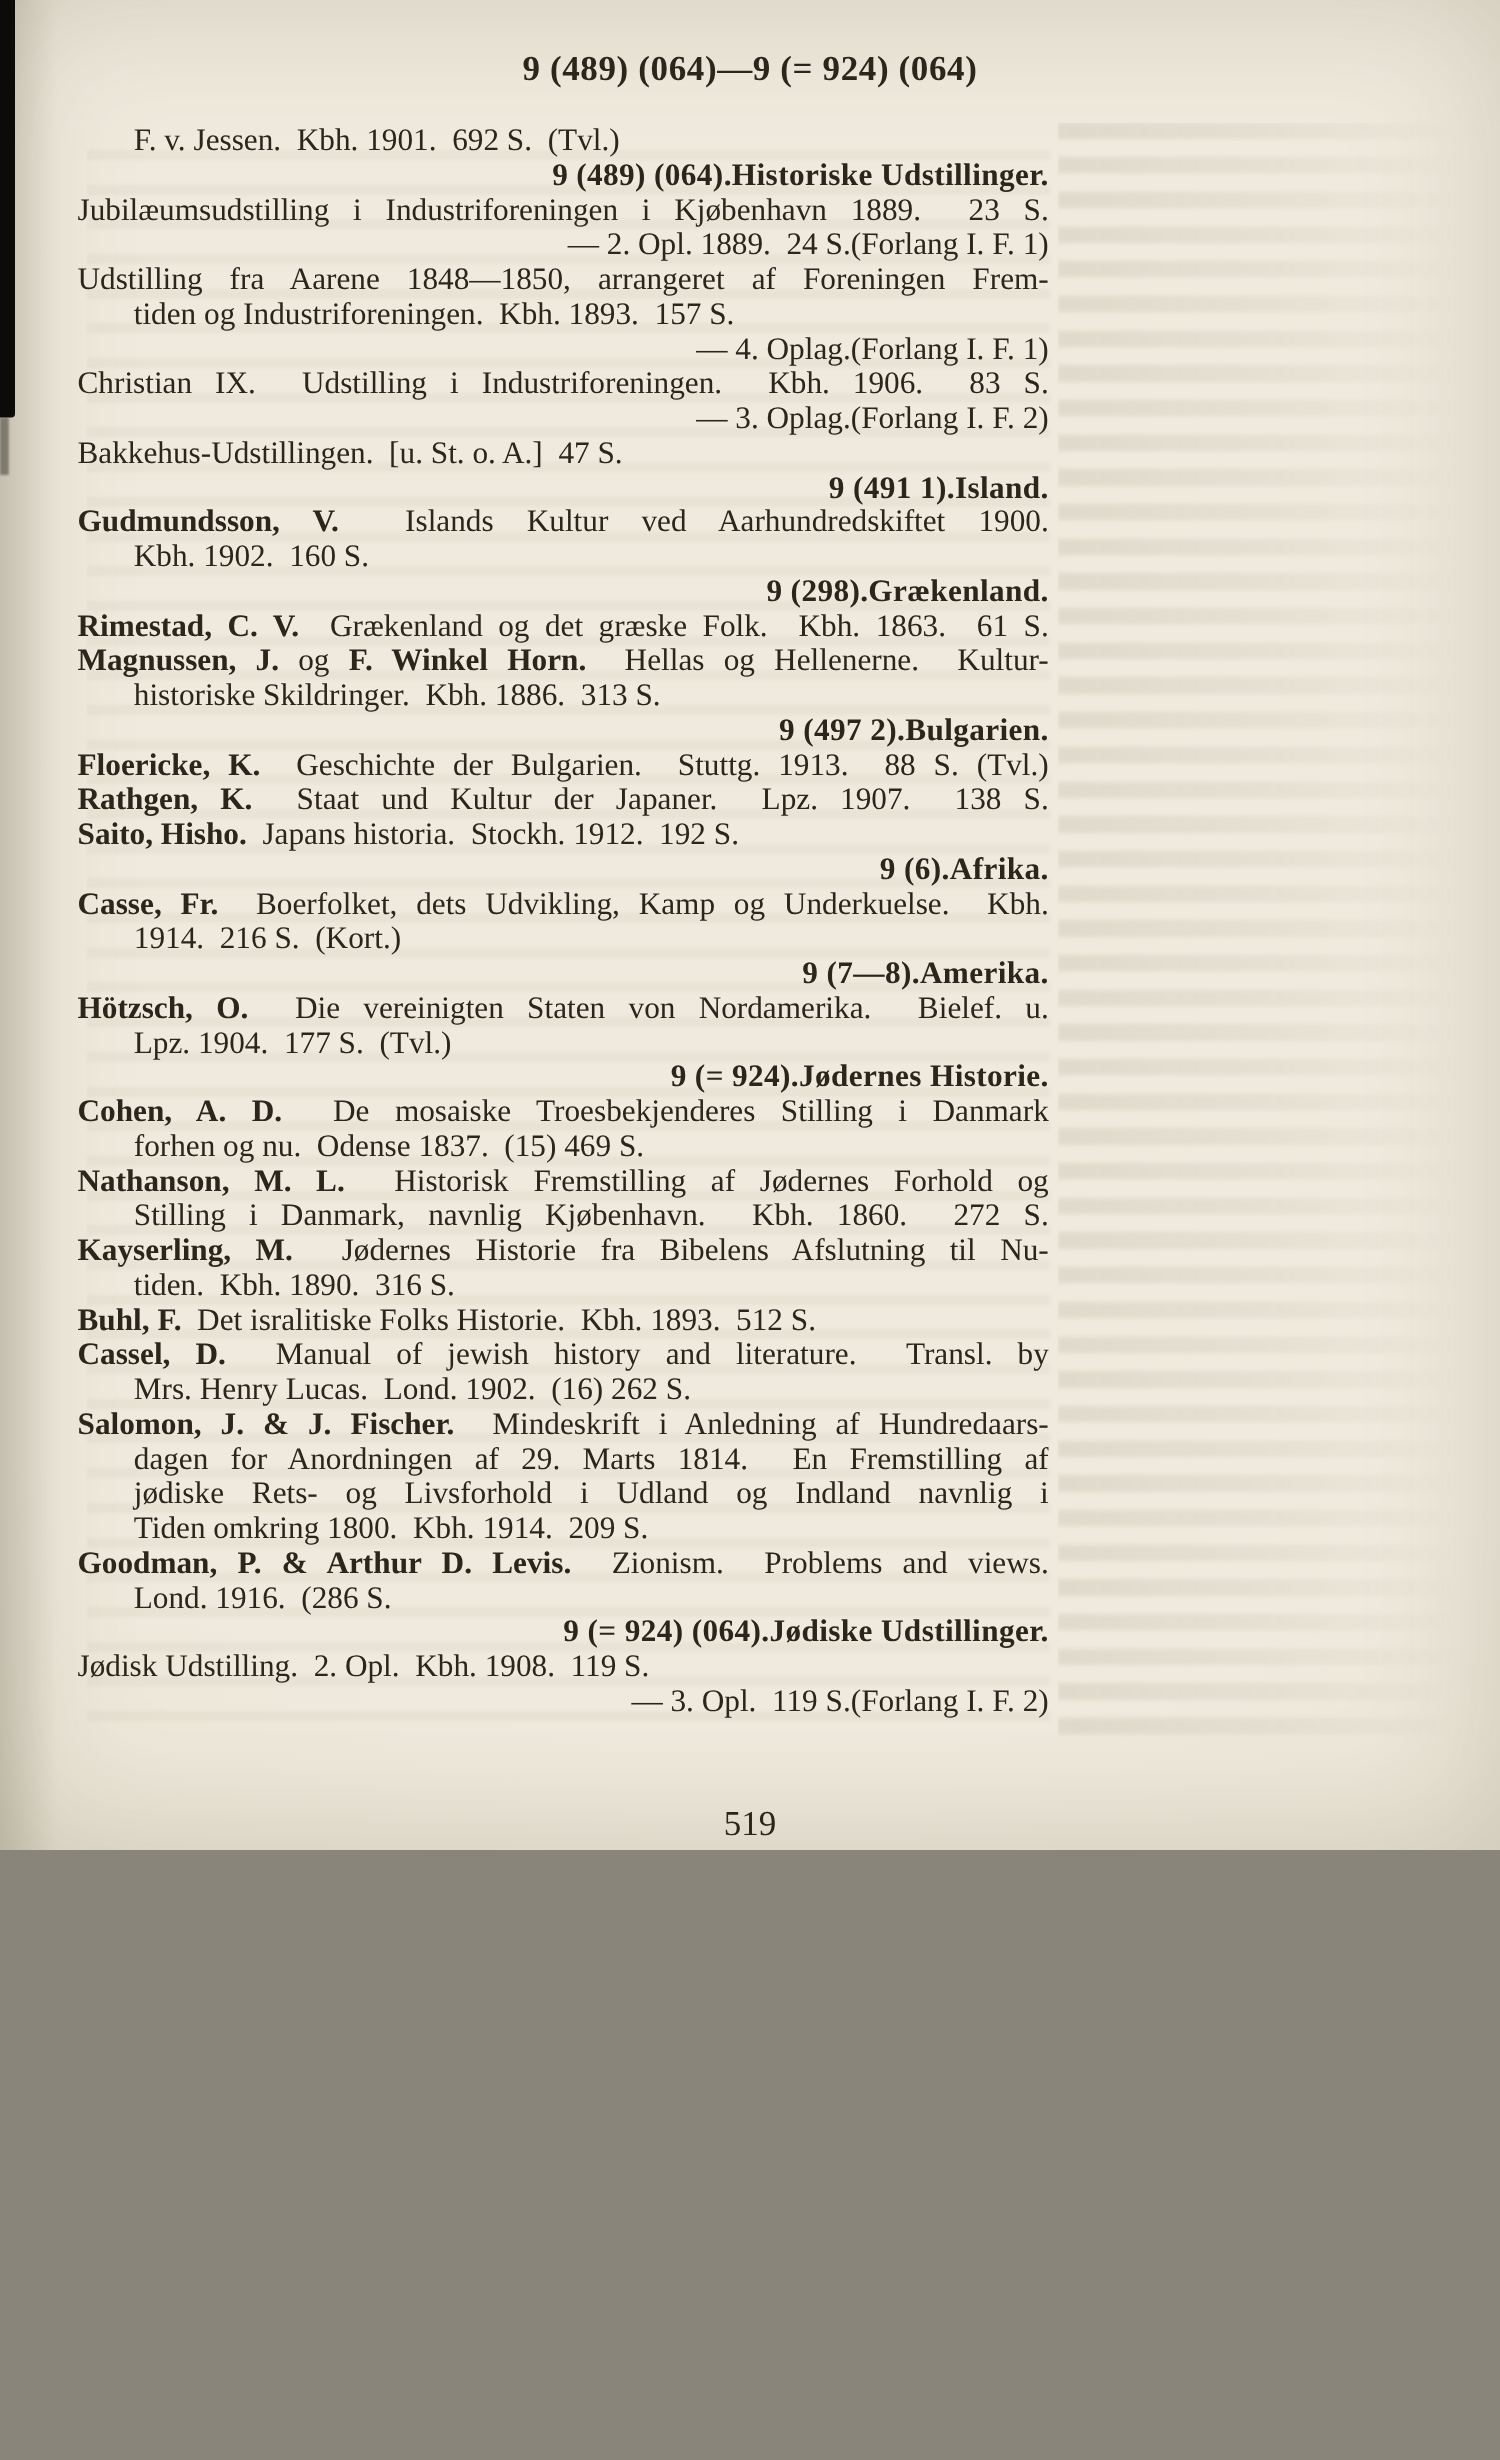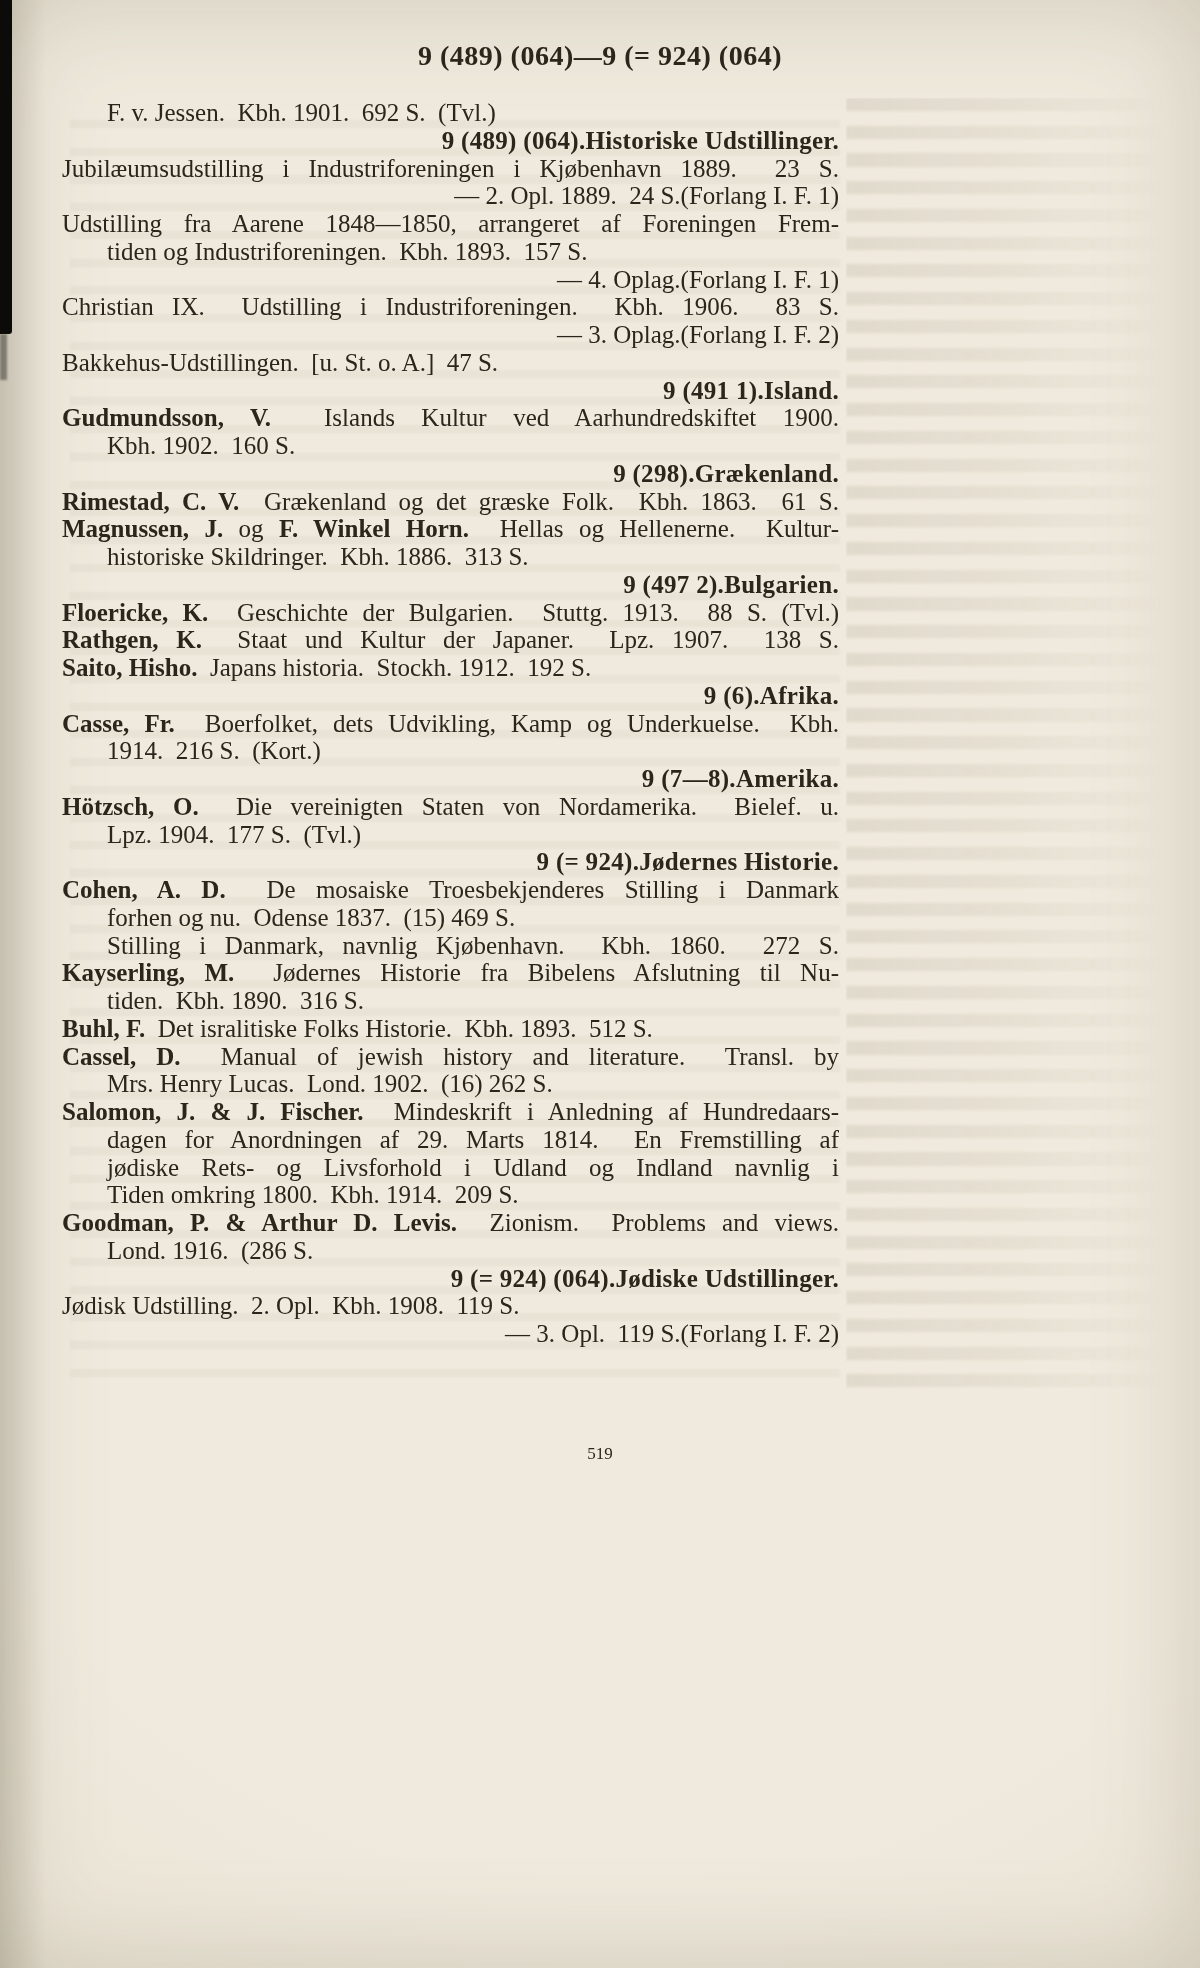--- a/index.html
+++ b/index.html
@@ -1,19 +1,19 @@
 <!DOCTYPE html>
 <html><head>
 <meta charset="utf-8">
 <style>
   html, body { margin: 0; padding: 0; background: #8a857a; }
   .page {
     position: relative;
     width: 1200px;
-    height: 1968px;
+    height: 1480px;
     margin: 0 auto;
     overflow: hidden;
     background: radial-gradient(130% 95% at 52% 42%, #efeadd 55%, #e6e0d0 88%, #dcd5c1 100%);
     box-shadow: inset 0 0 110px rgba(95, 85, 58, 0.22);
     font-family: "Liberation Serif", "DejaVu Serif", serif;
     color: #2b251b;
   }
   .binding {
     position: absolute; left: 0; top: 0; width: 12px; height: 334px;
     background: #0c0b09; border-radius: 0 0 3px 0;
@@ -53,21 +53,21 @@
     height: 27.75px; line-height: 27.75px;
     white-space: pre-wrap; overflow: hidden;
   }
   .line.j { text-align: justify; text-align-last: justify; text-justify: inter-word; }
   .line.ind { padding-left: 45px; }
   .line.split { display: flex; justify-content: flex-end; }
   .line.head { letter-spacing: 0.3px; }
   .b { font-weight: bold; }
   .pageno {
     position: absolute; left: 0; top: 1444px; width: 1200px;
-    text-align: center; font-size: 17px;
+    text-align: center; font-size: 28px;
   }
 </style>
 </head>
 <body>
 
 <div class="page">
   <div class="left-edge-shade"></div>
   <div class="ghost-right"></div>
   <div class="ghost-under"></div>
   <div class="binding"></div>
@@ -99,20 +99,21 @@
       <div class="line"><span><span class="b">Saito, Hisho.</span><span>  Japans historia.  Stockh. 1912.  192 S.</span></span></div>
       <div class="line head split"><span><span class="b">9 (6).</span></span><span><span class="b">Afrika.</span></span></div>
       <div class="line j"><span><span class="b">Casse, Fr.</span><span>  Boerfolket, dets Udvikling, Kamp og Underkuelse.  Kbh.</span></span></div>
       <div class="line ind"><span><span>1914.  216 S.  (Kort.)</span></span></div>
       <div class="line head split"><span><span class="b">9 (7—8).</span></span><span><span class="b">Amerika.</span></span></div>
       <div class="line j"><span><span class="b">Hötzsch, O.</span><span>  Die vereinigten Staten von Nordamerika.  Bielef. u.</span></span></div>
       <div class="line ind"><span><span>Lpz. 1904.  177 S.  (Tvl.)</span></span></div>
       <div class="line head split"><span><span class="b">9 (= 924).</span></span><span><span class="b">Jødernes Historie.</span></span></div>
       <div class="line j"><span><span class="b">Cohen, A. D.</span><span>  De mosaiske Troesbekjenderes Stilling i Danmark</span></span></div>
       <div class="line ind"><span><span>forhen og nu.  Odense 1837.  (15) 469 S.</span></span></div>
+      <div class="line j"><span><span class="b">Nathanson, M. L.</span><span>  Historisk Fremstilling af Jødernes Forhold og</span></span></div>
       <div class="line j ind"><span><span>Stilling i Danmark, navnlig Kjøbenhavn.  Kbh. 1860.  272 S.</span></span></div>
       <div class="line j"><span><span class="b">Kayserling, M.</span><span>  Jødernes Historie fra Bibelens Afslutning til Nu-</span></span></div>
       <div class="line ind"><span><span>tiden.  Kbh. 1890.  316 S.</span></span></div>
       <div class="line"><span><span class="b">Buhl, F.</span><span>  Det isralitiske Folks Historie.  Kbh. 1893.  512 S.</span></span></div>
       <div class="line j"><span><span class="b">Cassel, D.</span><span>  Manual of jewish history and literature.  Transl. by</span></span></div>
       <div class="line ind"><span><span>Mrs. Henry Lucas.  Lond. 1902.  (16) 262 S.</span></span></div>
       <div class="line j"><span><span class="b">Salomon, J. &amp; J. Fischer.</span><span>  Mindeskrift i Anledning af Hundredaars-</span></span></div>
       <div class="line j ind"><span><span>dagen for Anordningen af 29. Marts 1814.  En Fremstilling af</span></span></div>
       <div class="line j ind"><span><span>jødiske Rets- og Livsforhold i Udland og Indland navnlig i</span></span></div>
       <div class="line ind"><span><span>Tiden omkring 1800.  Kbh. 1914.  209 S.</span></span></div>

